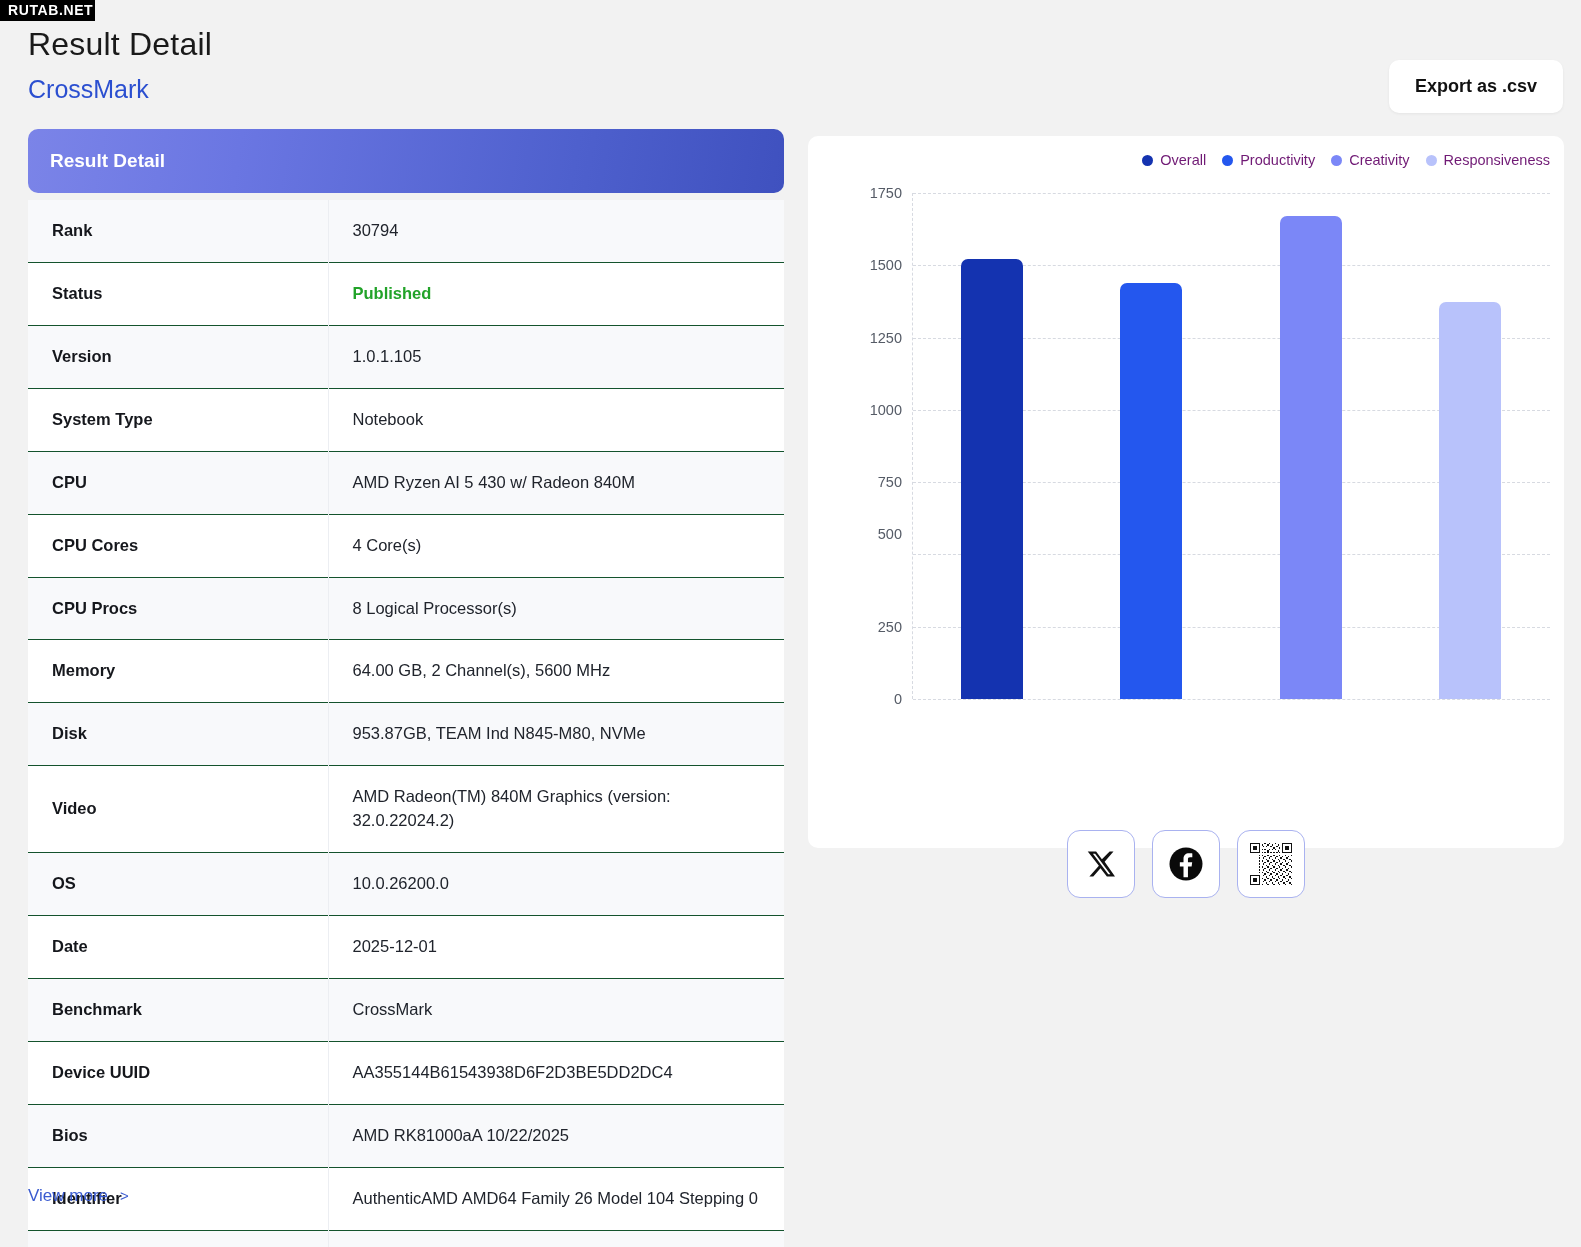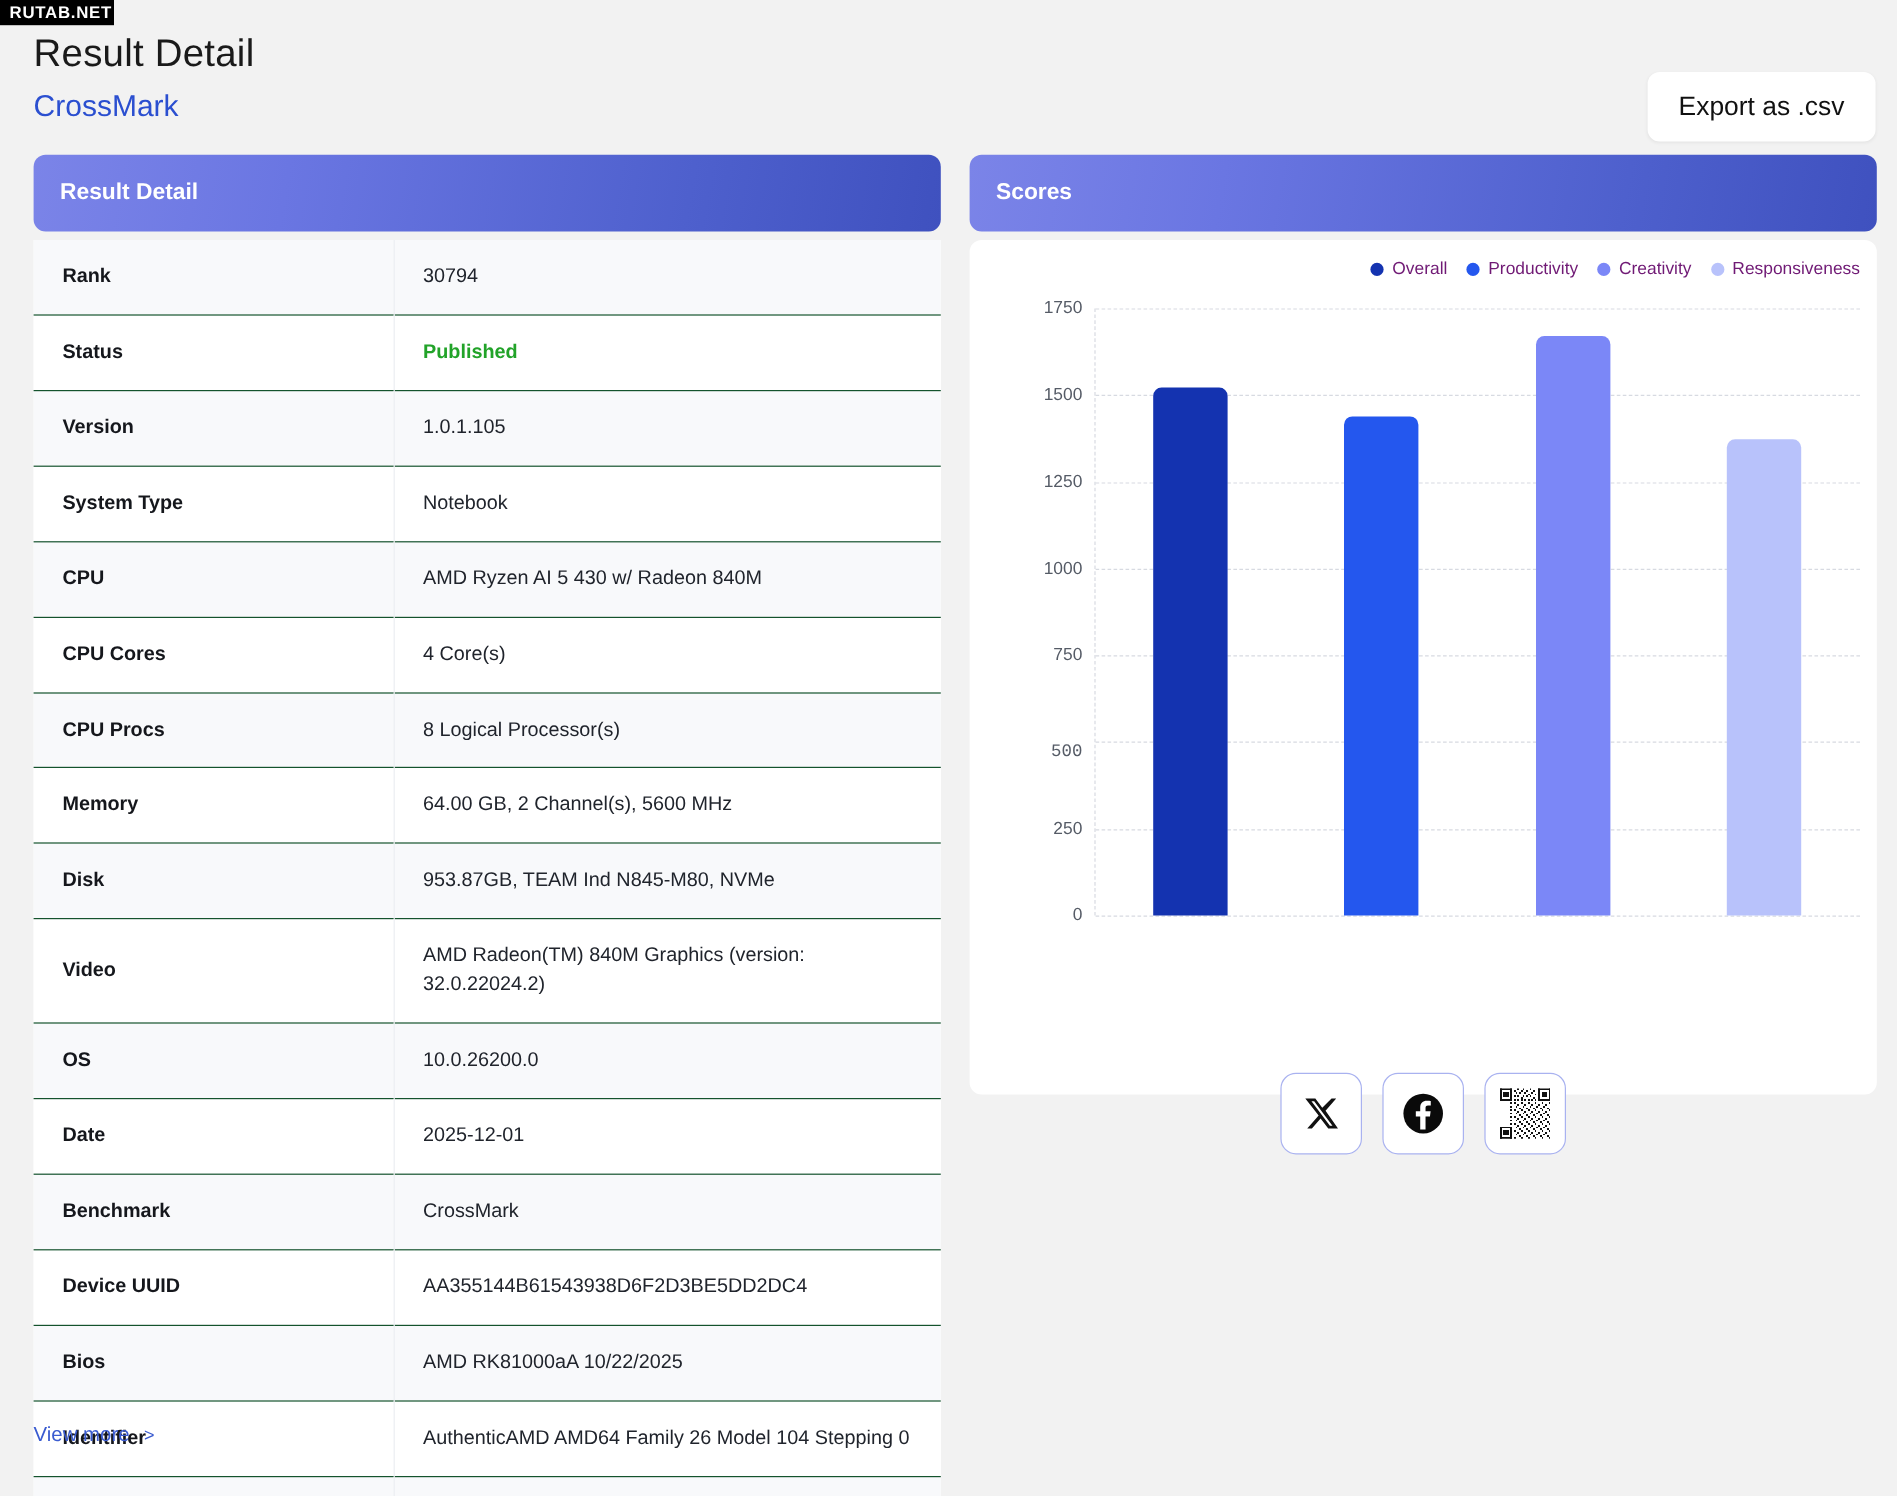--- a/index.html
+++ b/index.html
@@ -29,21 +29,21 @@
   }
   .page-subtitle {
     position: absolute; left: 28px; top: 75px;
     font-size: 25px; font-weight: 400; color: #2b4fd0;
   }
   .export-btn {
     position: absolute; right: 18px; top: 60px;
     background: #fff; border: none; border-radius: 10px;
     padding: 16px 26px;
     font-family: "Liberation Sans", sans-serif;
-    font-size: 22px; font-weight: 400; color: #111;
+    font-size: 18px; font-weight: 700; color: #111;
     cursor: pointer;
     box-shadow: 0 1px 3px rgba(0,0,0,.06);
   }
 
   
   .panel-head {
     border-radius: 10px;
     height: 64px;
     display: flex; align-items: center;
     padding-left: 22px;
@@ -220,21 +220,20 @@
             <td class="v">AMD KoratPlus-GPT3</td>
           </tr>
         </tbody>
     </table>
   </div>
   <div class="view-more">
     <span>View more</span><span class="chev">&gt;</span>
   </div>
 
   <div id="scores-panel">
-    <div class="panel-head">Scores</div>
 
     <div class="chart-card">
 
       <div class="legend" id="chart-legend">
           <div class="legend-item">
             <span class="legend-dot" style="background: rgb(20, 51, 176);"></span>
             <span>Overall</span>
           </div>
           <div class="legend-item">
             <span class="legend-dot" style="background: rgb(36, 87, 238);"></span>
@@ -247,21 +246,21 @@
           <div class="legend-item">
             <span class="legend-dot" style="background: rgb(184, 194, 251);"></span>
             <span>Responsiveness</span>
           </div>
         </div>
 
       <div class="plot">
         <div class="ylabels" id="y-labels">
             <div class="ylabel" style="top: 506px;">0</div>
             <div class="ylabel" style="top: 433.714px;">250</div>
-            <div class="ylabel" style="top: 370px; font-family: Liberation Mono, monospace;">500</div>
+            <div class="ylabel" style="top: 341px;">500</div>
             <div class="ylabel" style="top: 289.143px;">750</div>
             <div class="ylabel" style="top: 216.857px;">1000</div>
             <div class="ylabel" style="top: 144.571px;">1250</div>
             <div class="ylabel" style="top: 72.2857px;">1500</div>
             <div class="ylabel" style="top: 0px;">1750</div>
           </div>
         <div class="grid-area" id="grid-area">
             <div class="gridline" style="top: 506px;"></div>
             <div class="gridline" style="top: 433.714px;"></div>
             <div class="gridline" style="top: 361.429px;"></div>

